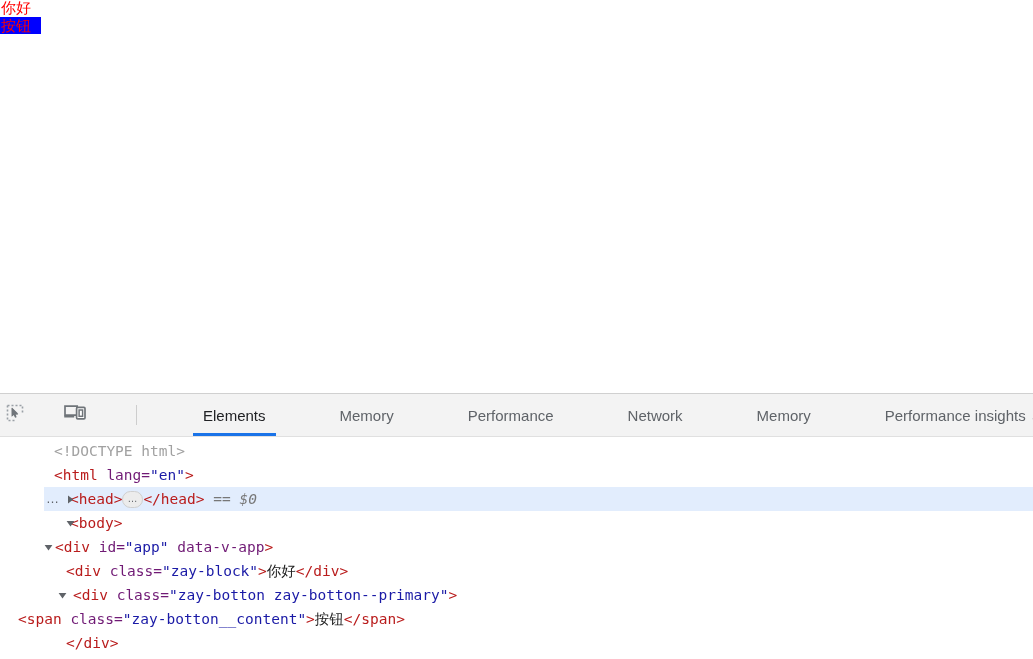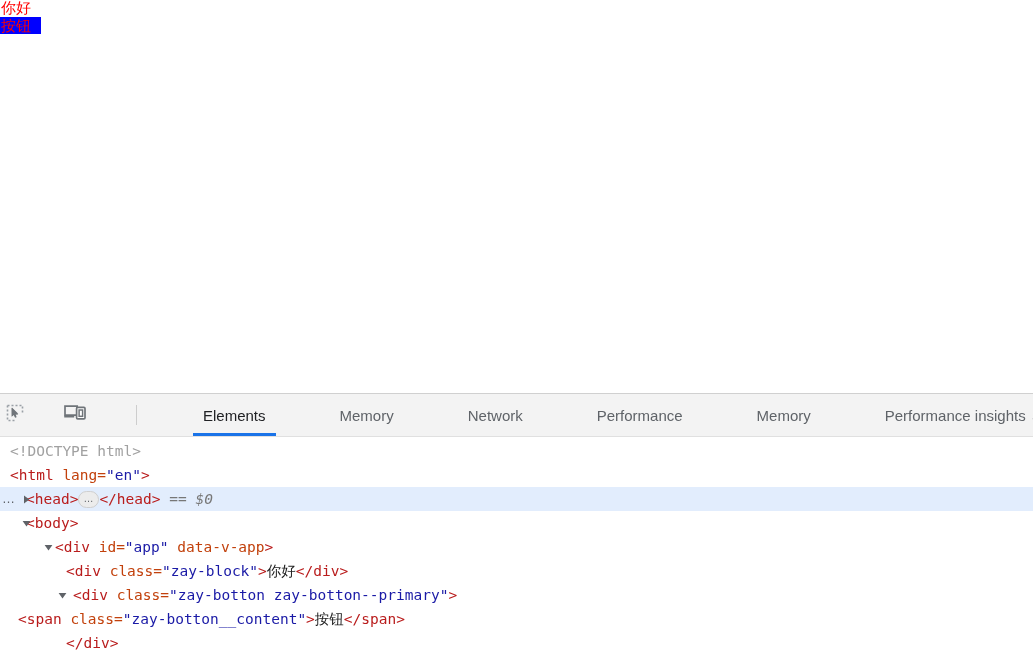--- a/index.html
+++ b/index.html
@@ -120,28 +120,28 @@
   }
 
   .node {
     position: relative;
     height: 24px;
     white-space: nowrap;
     padding-left: 18px;
   }
   .node.selected { background: #e2edfd; }
 
-  .ind1 { padding-left: 10px; }
+  .ind1 { padding-left: 10px; margin-left: 44px; }
   .ind2 { padding-left: 42px; }
   .ind3 { padding-left: 66px; }
   .ind4 { }
 
   .doctype  { color: #a1a1a1; }
   .tagname  { color: #b91c1c; }
-  .attrname { color: #c2410c; }
+  .attrname { color: #701a75; }
   .attrval  { color: #1a1aa6; }
   .textnode { color: #222222; }
   .dollar   { color: #777777; font-style: italic; }
   .eqeq     { color: #777777; }
 
   
   .tri {
     position: absolute;
     width: 12px;
     height: 24px;
@@ -222,24 +222,24 @@
 
     <div class="tool-sep"></div>
 
     <div class="tab selected">
       <span>Elements</span>
     </div>
     <div class="tab">
       <span>Memory</span>
     </div>
     <div class="tab">
+      <span>Performance</span>
+    </div>
+    <div class="tab">
       <span>Network</span>
-    </div>
-    <div class="tab">
-      <span>Performance</span>
     </div>
     <div class="tab">
       <span>Memory</span>
     </div>
     <div class="tab">
       <span>Performance insights</span>
       <span>
         <svg width="13" height="15" viewBox="0 0 13 15">
           <path d="M5.0 1.2 V6.0 L1.5 12.2 A1 1 0 0 0 2.4 13.7 H10.6 A1 1 0 0 0 11.5 12.2 L8.0 6.0 V1.2" fill="none" stroke="#6f7479" stroke-width="1.25"></path>
           <path d="M3.7 1.2 H9.3" stroke="#6f7479" stroke-width="1.25" stroke-linecap="round"></path>

